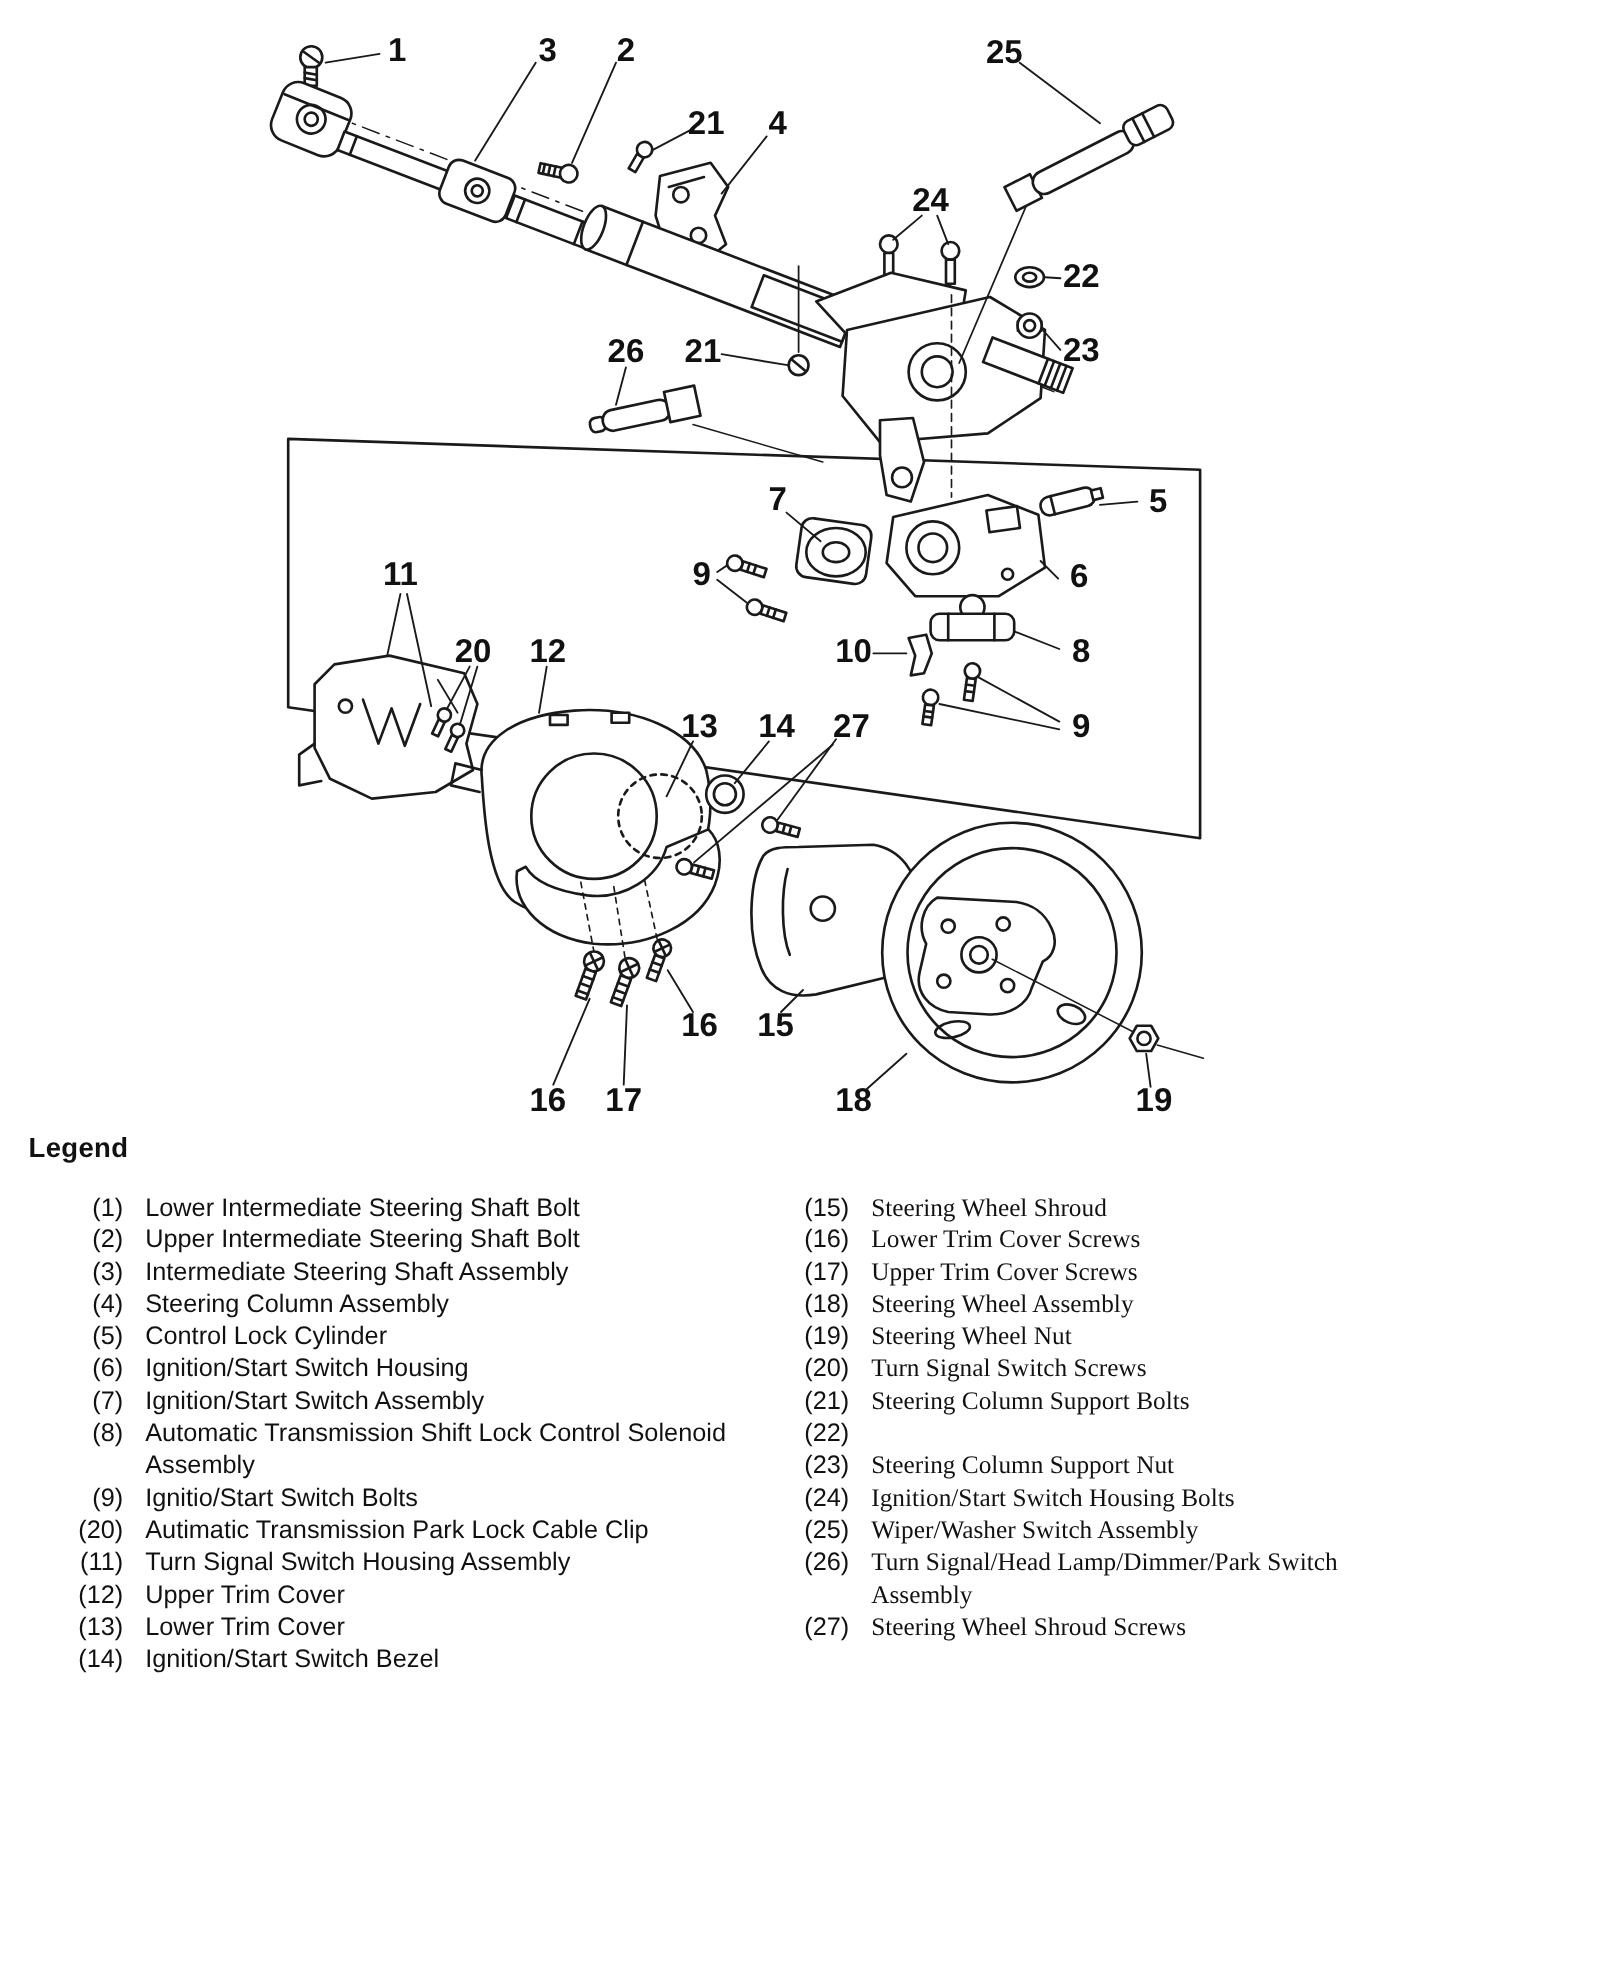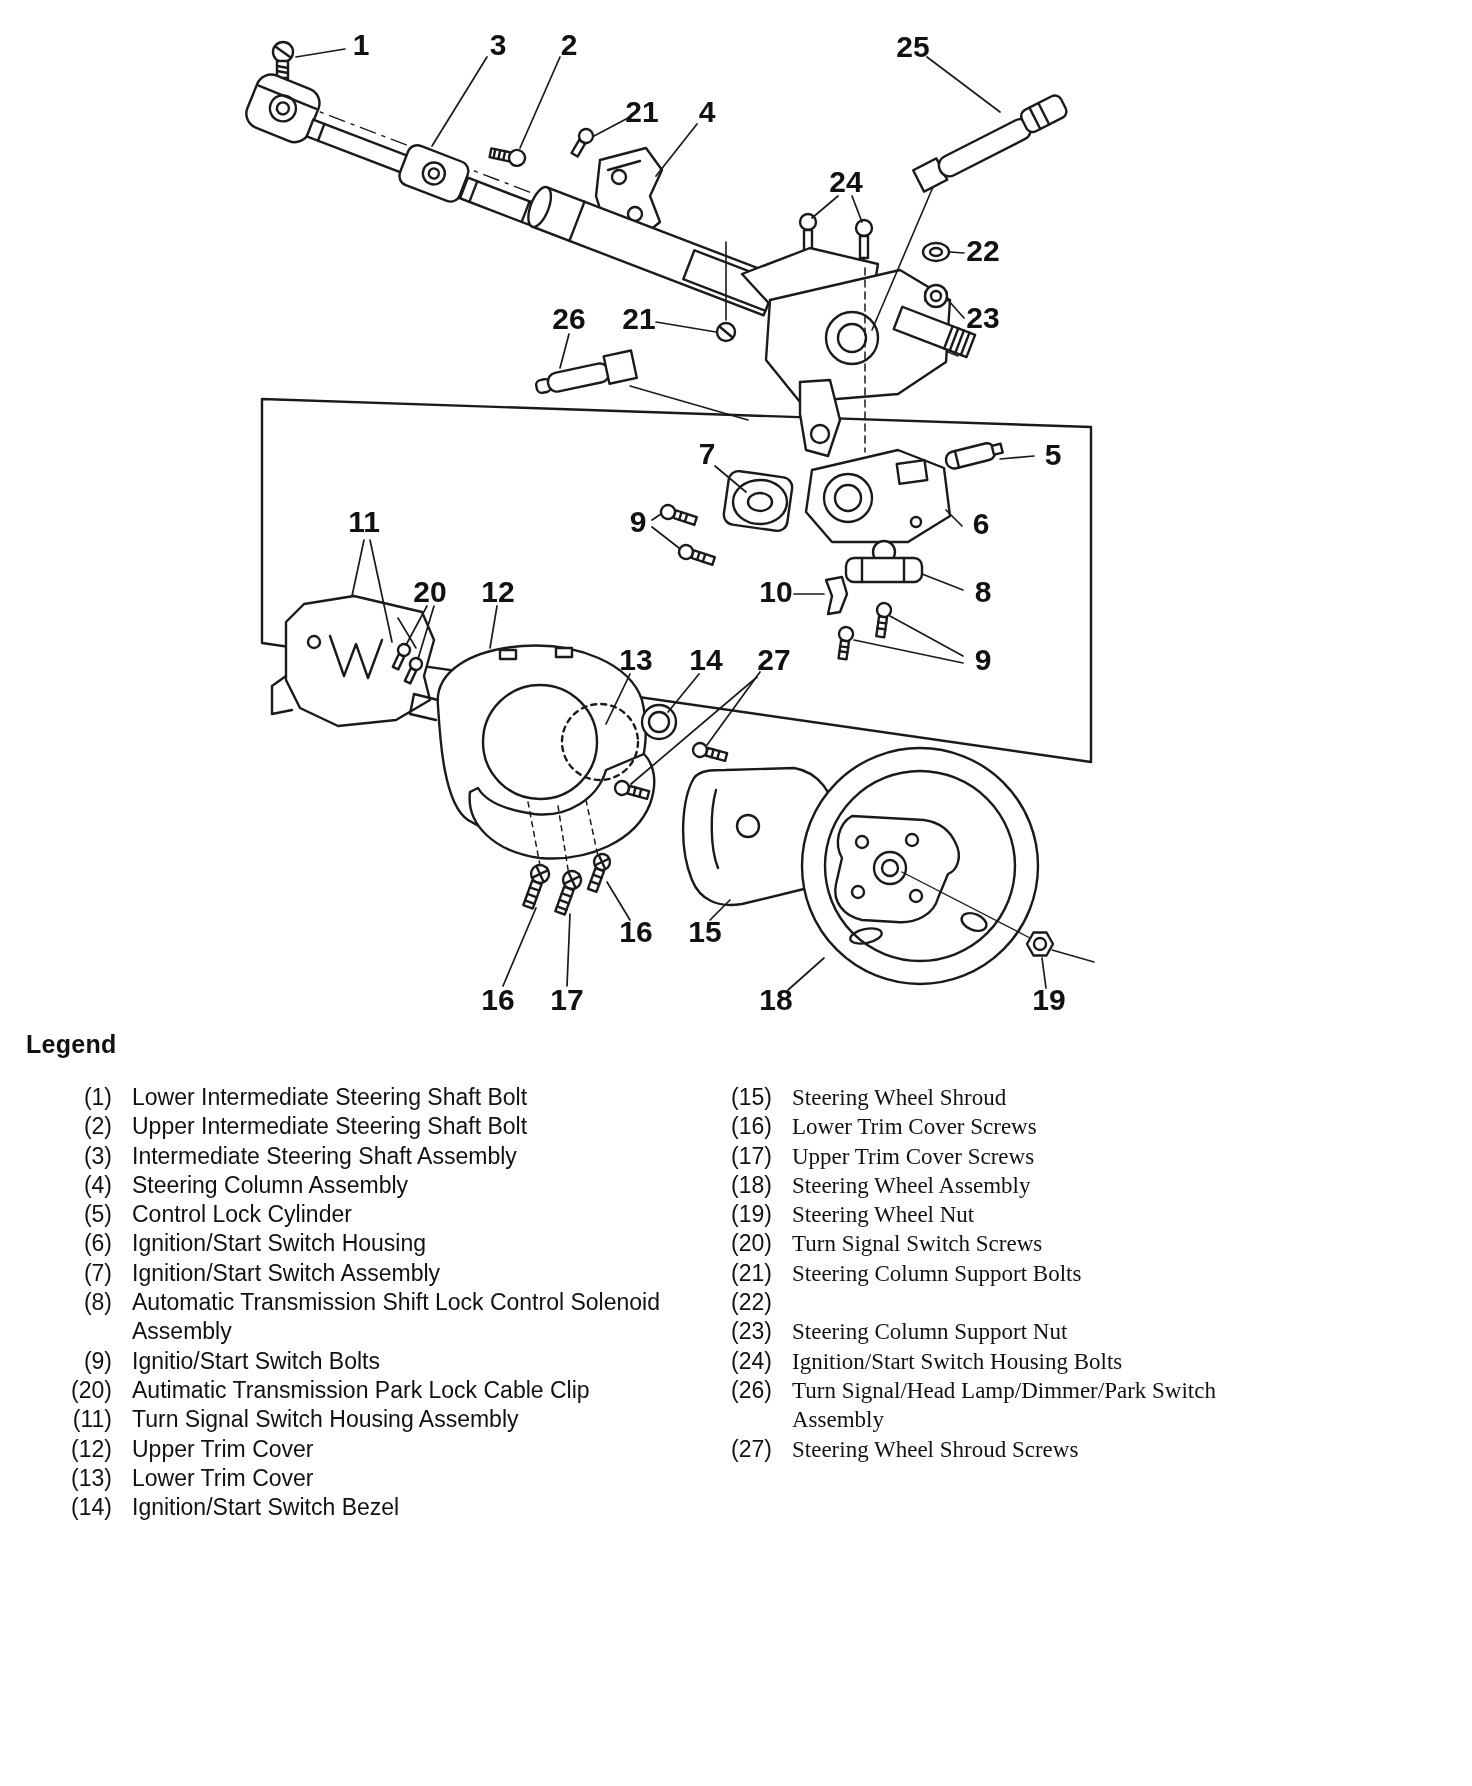--- a/index.html
+++ b/index.html
@@ -507,20 +507,24 @@
           </div>
           <div class="legend-row">
             <span class="legend-num">(23)</span>
             <span class="legend-label">Steering Column Support Nut</span>
           </div>
           <div class="legend-row">
             <span class="legend-num">(24)</span>
             <span class="legend-label">Ignition/Start Switch Housing Bolts</span>
           </div>
           <div class="legend-row">
+            <span class="legend-num">(25)</span>
+            <span class="legend-label">Wiper/Washer Switch Assembly</span>
+          </div>
+          <div class="legend-row">
             <span class="legend-num">(26)</span>
             <span class="legend-label">Turn Signal/Head Lamp/Dimmer/Park Switch Assembly</span>
           </div>
           <div class="legend-row">
             <span class="legend-num">(27)</span>
             <span class="legend-label">Steering Wheel Shroud Screws</span>
           </div>
         </div>
     </div>
   </div>

